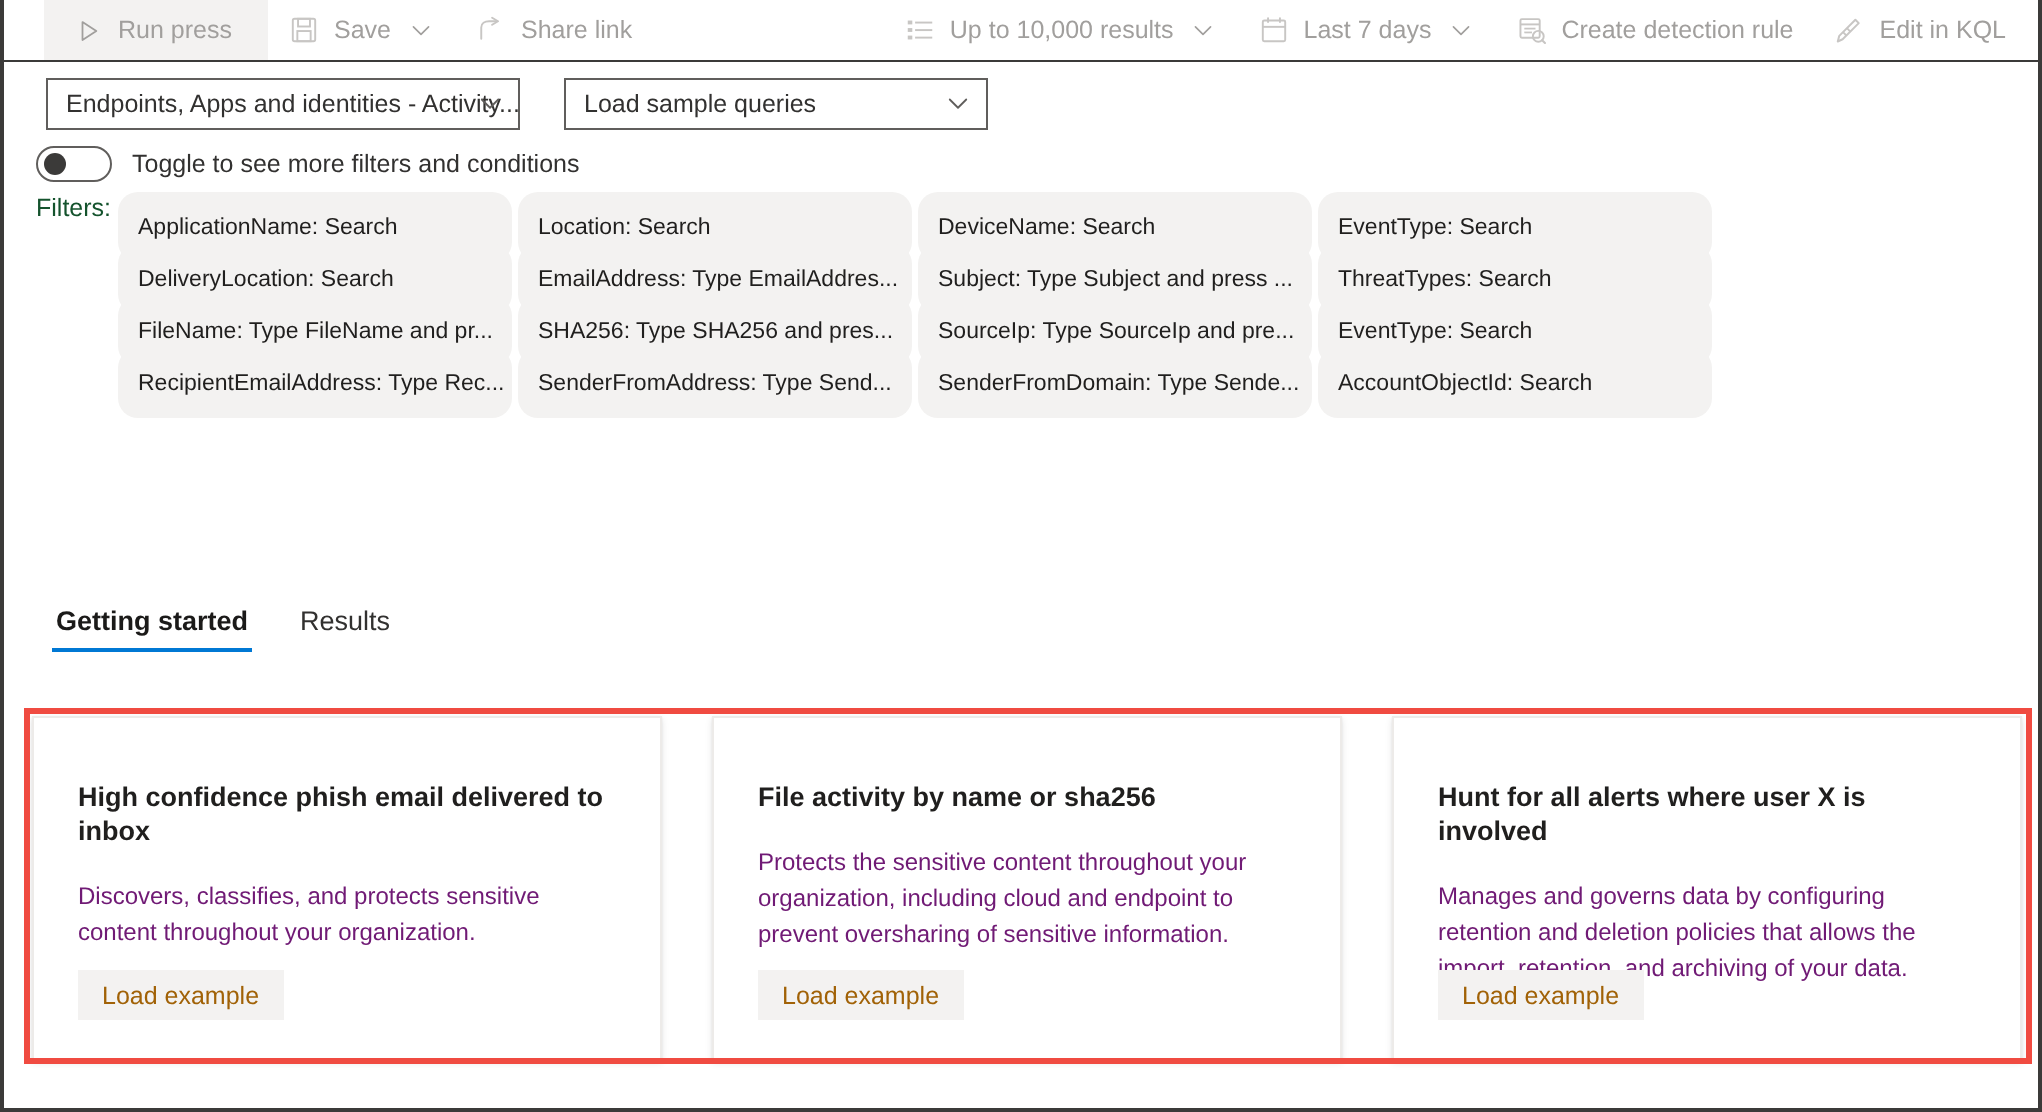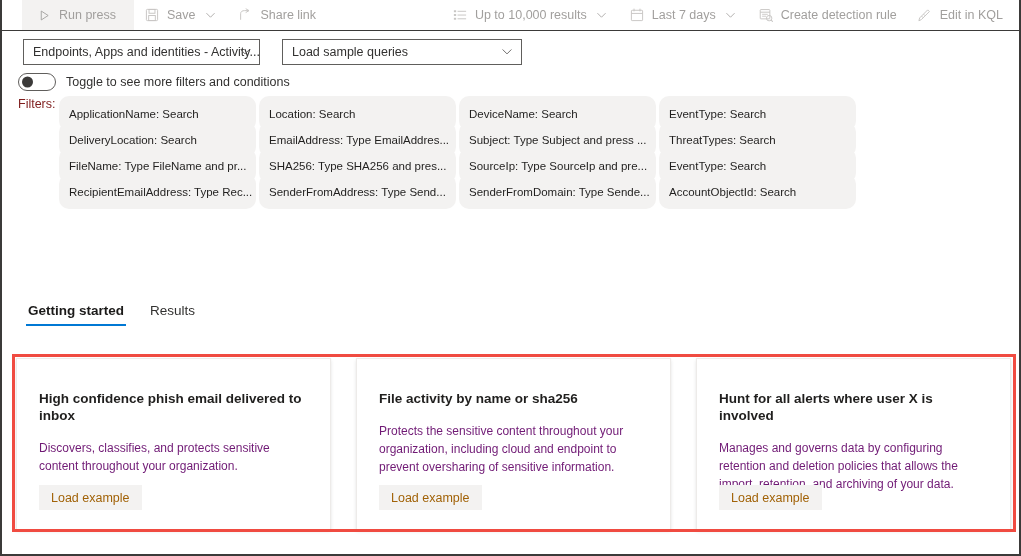--- a/index.html
+++ b/index.html
@@ -97,21 +97,21 @@
     display: flex;
     align-items: center;
     padding: 0 28px 0 9px;
     font-size: 12.5px;
     color: #323130;
     cursor: default;
     white-space: nowrap;
     overflow: hidden;
   }
   .combo.scope { width: 237px; }
-  .combo.samples { width: 240px; margin-left: 22px; }
+  .combo.samples { width: 212px; margin-left: 22px; }
   .combo .chev {
     position: absolute;
     right: 8px; top: 50%;
     transform: translateY(-50%);
     width: 12px; height: 12px;
     display: inline-flex;
     align-items: center;
     justify-content: center;
   }
 
@@ -146,21 +146,21 @@
     font-size: 12.5px;
     color: #323130;
     white-space: nowrap;
   }
 
   
   .filters-label {
     position: absolute;
     left: 16px; top: 97px;
     font-size: 12.5px;
-    color: #7f1d1d;
+    color: #14532d;
   }
   .filters-grid {
     position: absolute;
     left: 57px; top: 96px;
     display: grid;
     grid-template-columns: repeat(4, 197px);
     grid-auto-rows: 19px;
     column-gap: 3px;
     row-gap: 7px;
   }

